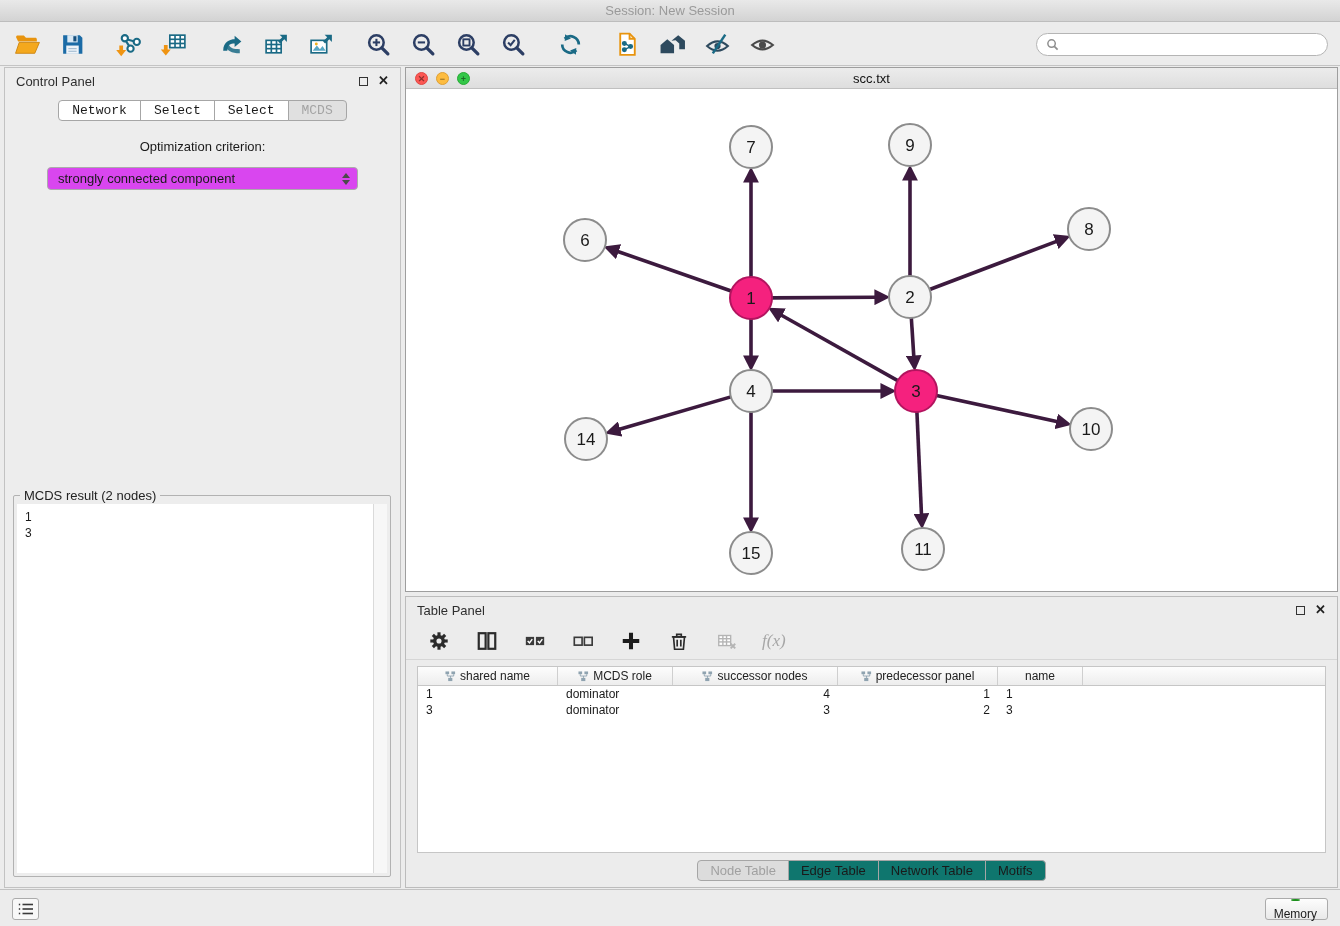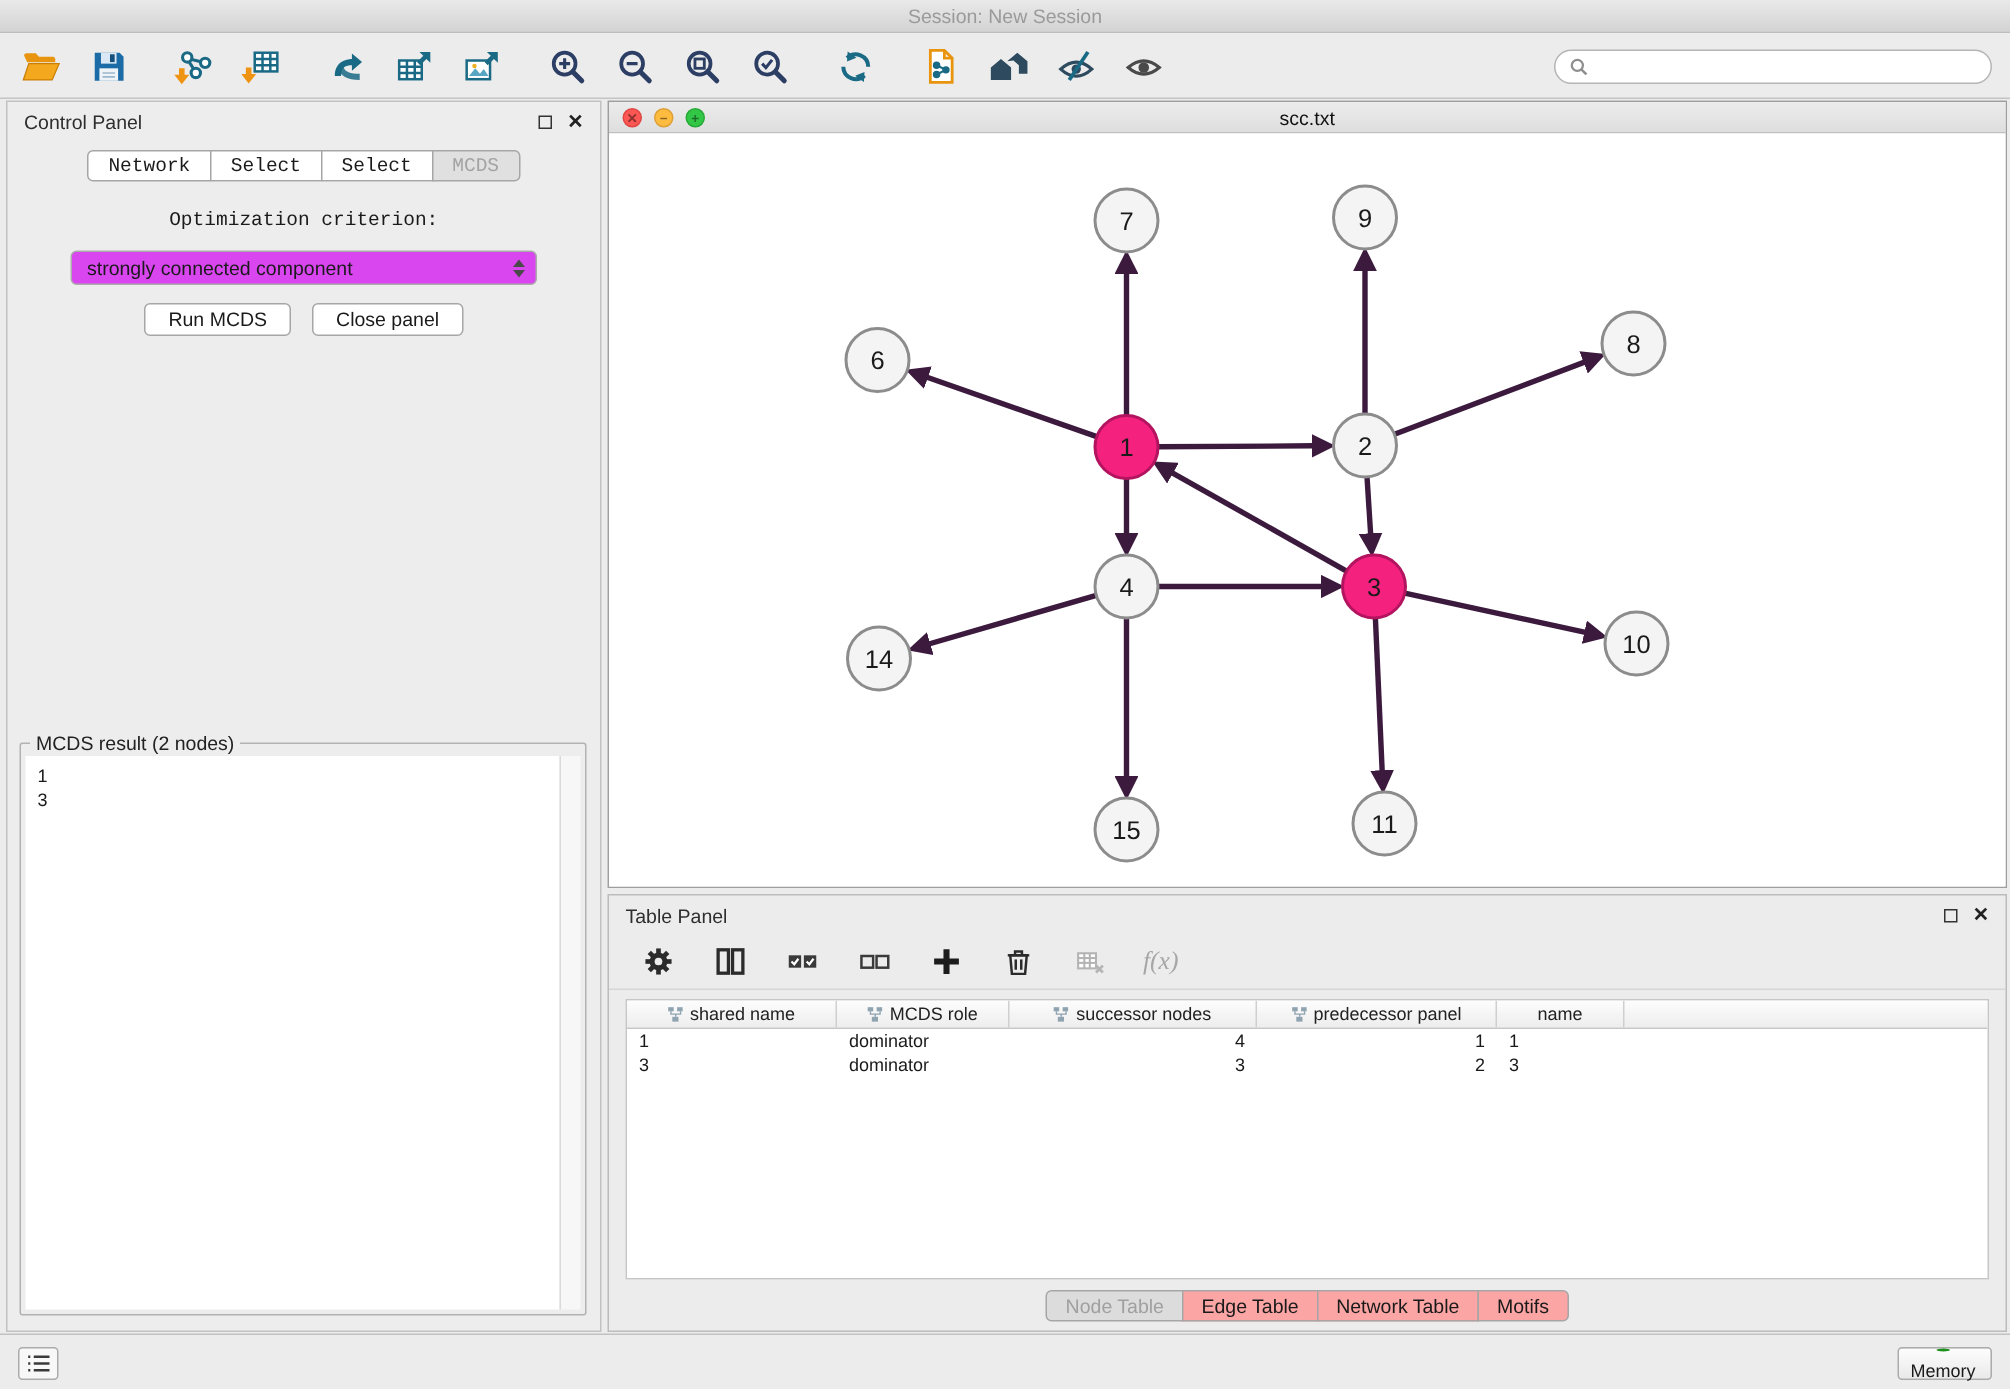--- a/index.html
+++ b/index.html
@@ -34,21 +34,21 @@
 
   
   .control-panel { position:absolute; left:4px; top:67px; width:397px; height:821px;
     background:#ededed; border:1px solid #c2c2c2; }
   .cp-tabs { display:flex; justify-content:center; margin-top:6px;font-family:Liberation Mono, monospace; }
   .tab-seg { height:21px; line-height:19px; padding:0 13px; background:#fff;
     border:1px solid #a6a6a6; font-size:13px; margin-left:-1px; color:#1a1a1a; }
   .tab-seg:first-child { border-radius:4px 0 0 4px; margin-left:0; }
   .tab-seg:last-child { border-radius:0 4px 4px 0; }
   .tab-seg.active { background:#e0e0e0; color:#a3a3a3; }
-  .opt-label { text-align:center; margin-top:18px; font-size:13px;font-family:Liberation Mono, monospace; }
+  .opt-label { text-align:center; margin-top:18px; font-size:13px; }
   .dropdown { margin:13px auto 0; width:311px; height:23px; background:#d946ef;
     border:1px solid #ababab; border-radius:4px; display:flex; align-items:center;
     padding:0 7px 0 10px; font-size:13px; }
   .dd-arrows { margin-left:auto; display:flex; flex-direction:column; gap:2px; align-items:center; }
   .dd-arrows i { display:block; width:0; height:0; border-left:4px solid transparent; border-right:4px solid transparent; }
   .dd-up { border-bottom:5px solid #4a4a4a; }
   .dd-down { border-top:5px solid #4a4a4a; }
   .cp-buttons { display:flex; justify-content:center; gap:14px; margin-top:12px; }
   .btn { height:22px; padding:0 15px; background:#fff; border:1px solid #a6a6a6;
     border-radius:4px; font-size:13px; line-height:20px; color:#1a1a1a; }
@@ -86,21 +86,21 @@
     background:#fff; border:1px solid #c6c6c6; overflow:hidden; }
   .thead { display:flex; height:19px; background:linear-gradient(#fdfdfd,#ededed);
     border-bottom:1px solid #c6c6c6; }
   .th { display:flex; align-items:center; justify-content:center; gap:4px;
     font-size:12px; color:#222; border-right:1px solid #cfcfcf; height:100%; }
   .th svg { width:11px; height:11px; }
   .trow { display:flex; height:16px; align-items:center; }
   .tcell { font-size:12px; height:16px; line-height:16px; padding:0 8px; overflow:hidden; }
   .tp-tabs { position:absolute; bottom:6px; left:0; right:0; display:flex; justify-content:center; }
   .tp-tab { height:21px; line-height:19px; padding:0 12px; border:1px solid #a6a6a6;
-    background:#fca5a5; font-size:13px; margin-left:-1px; color:#1a1a1a; }
+    background:#0f766e; font-size:13px; margin-left:-1px; color:#1a1a1a; }
   .tp-tab:first-child { border-radius:4px 0 0 4px; margin-left:0; }
   .tp-tab:last-child { border-radius:0 4px 4px 0; }
   .tp-tab.active { background:#dcdcdc; color:#a0a0a0; }
 
   
   .statusbar { position:absolute; left:0; top:889px; width:1340px; height:37px;
     background:#ececec; border-top:1px solid #c2c2c2; }
   .list-btn { position:absolute; left:12px; top:8px; width:27px; height:22px;
     border:1px solid #ababab; border-radius:3px; background:#f8f8f8;
     display:flex; align-items:center; justify-content:center; }
@@ -289,24 +289,20 @@
     <span class="tab-seg">Select</span>
     <span class="tab-seg active">MCDS</span>
   </div>
   <div class="opt-label">Optimization criterion:</div>
   <div class="dropdown">
     <span>strongly connected component</span>
     <span class="dd-arrows">
         <i class="dd-up"></i>
         <i class="dd-down"></i>
       </span>
-  </div>
-  <div class="cp-buttons">
-    <button class="btn">Run MCDS</button>
-    <button class="btn">Close panel</button>
   </div>
   <div class="result-group">
     <span class="result-label">MCDS result (2 nodes)</span>
     <div class="result-text">1
 3</div>
     <div class="result-scroll"></div>
   </div>
 </div>
 
 <div class="network-window">

